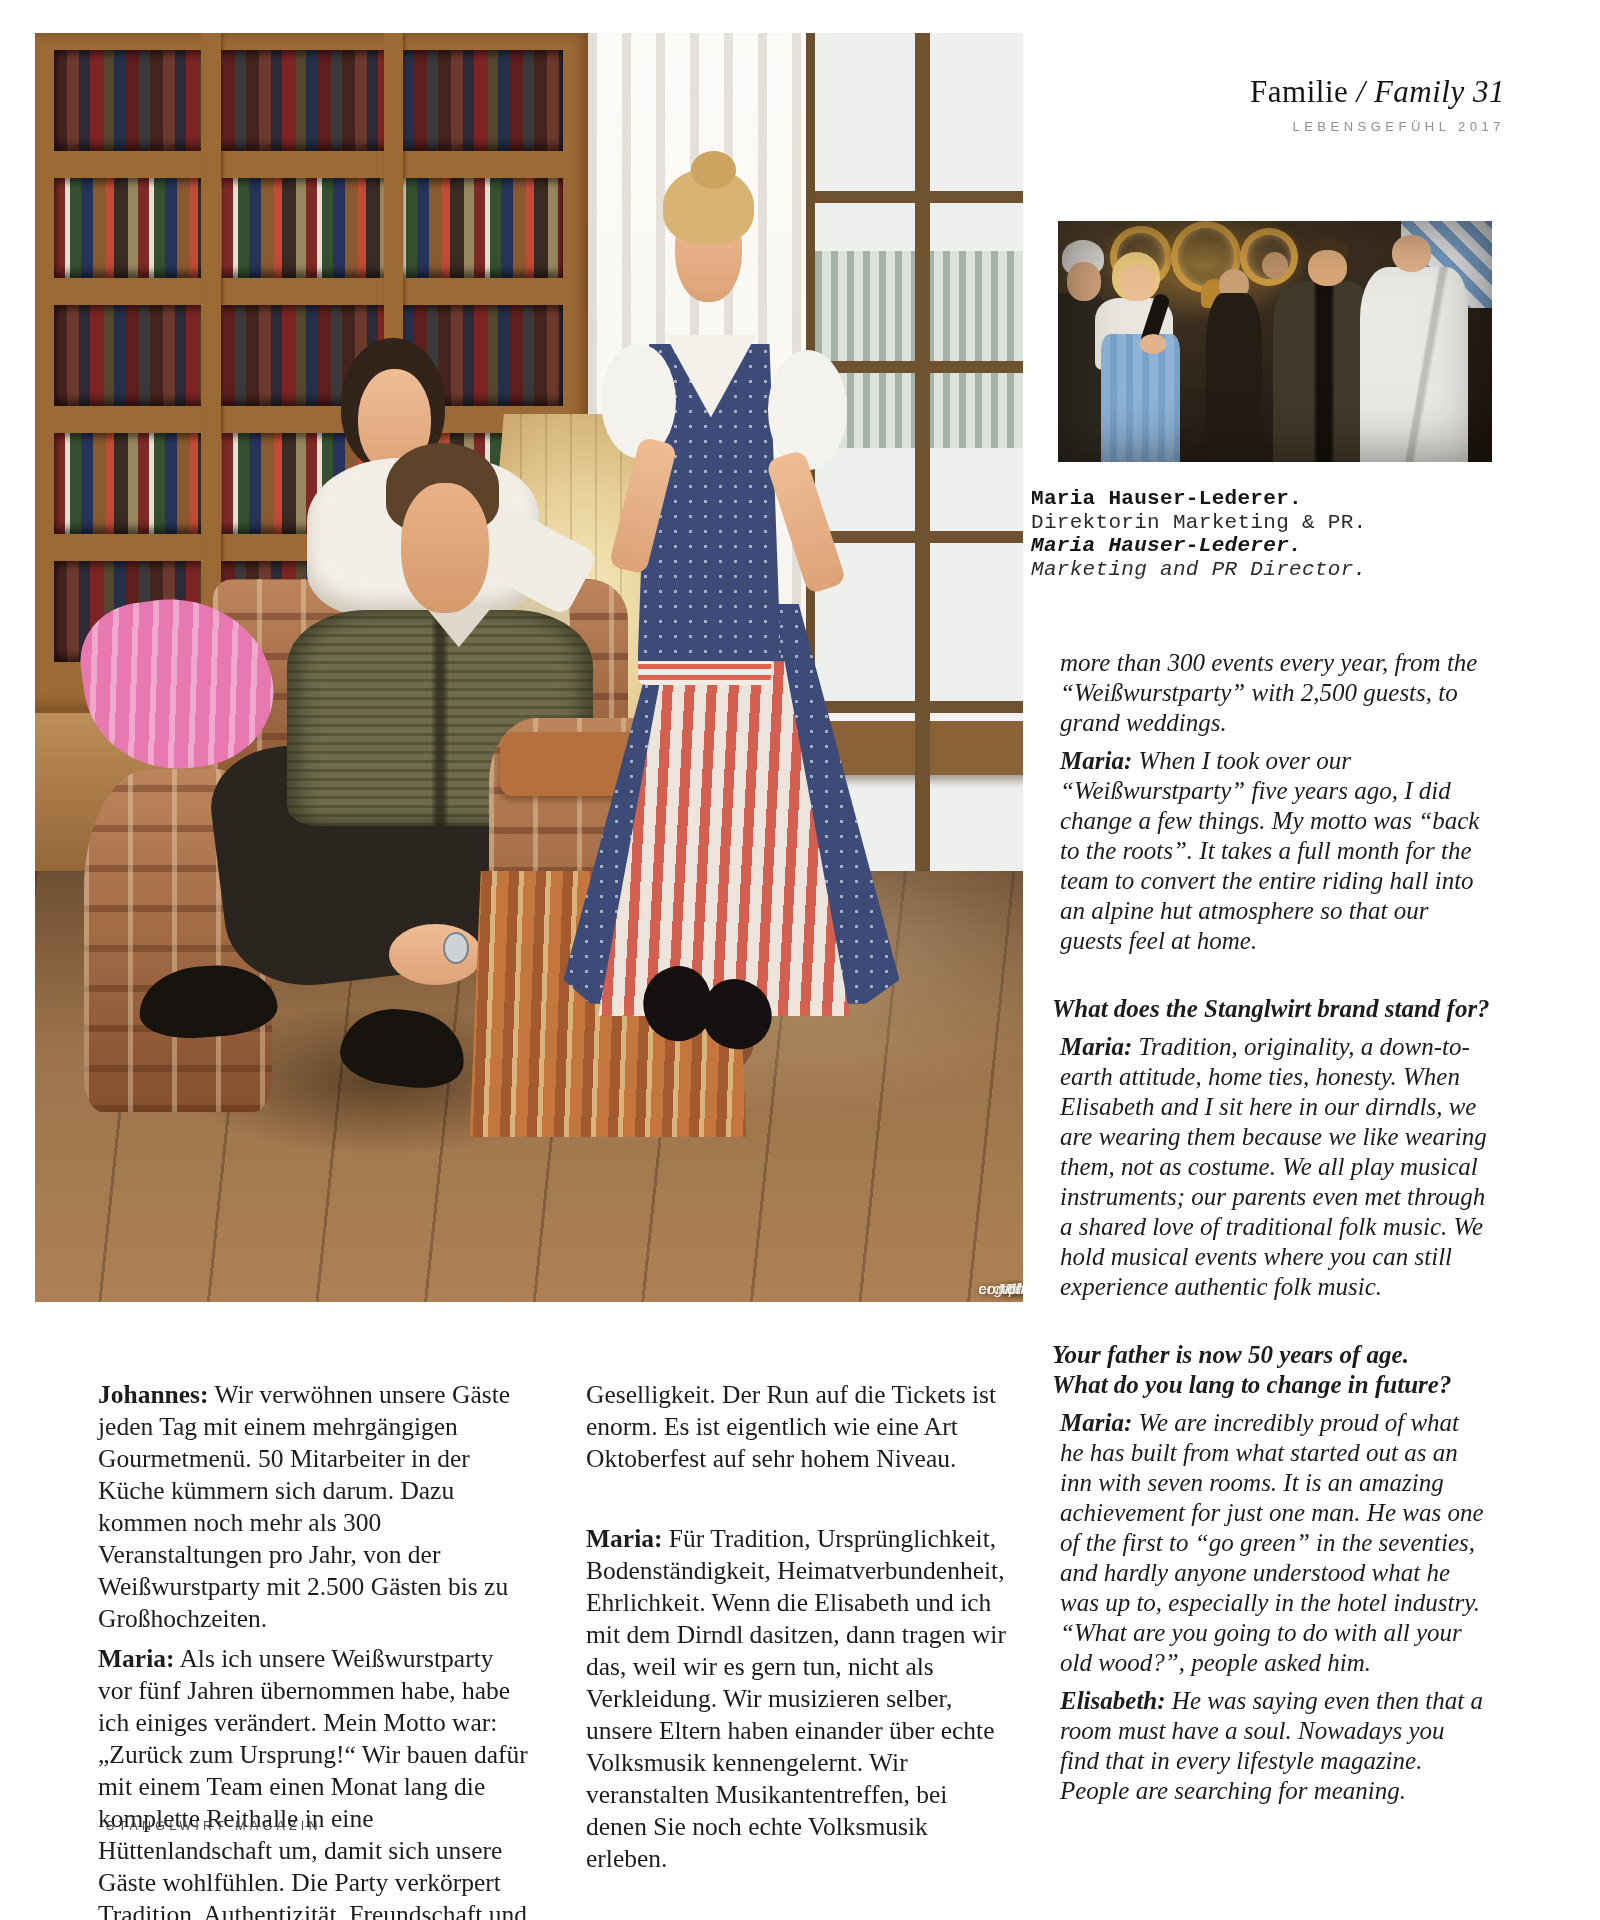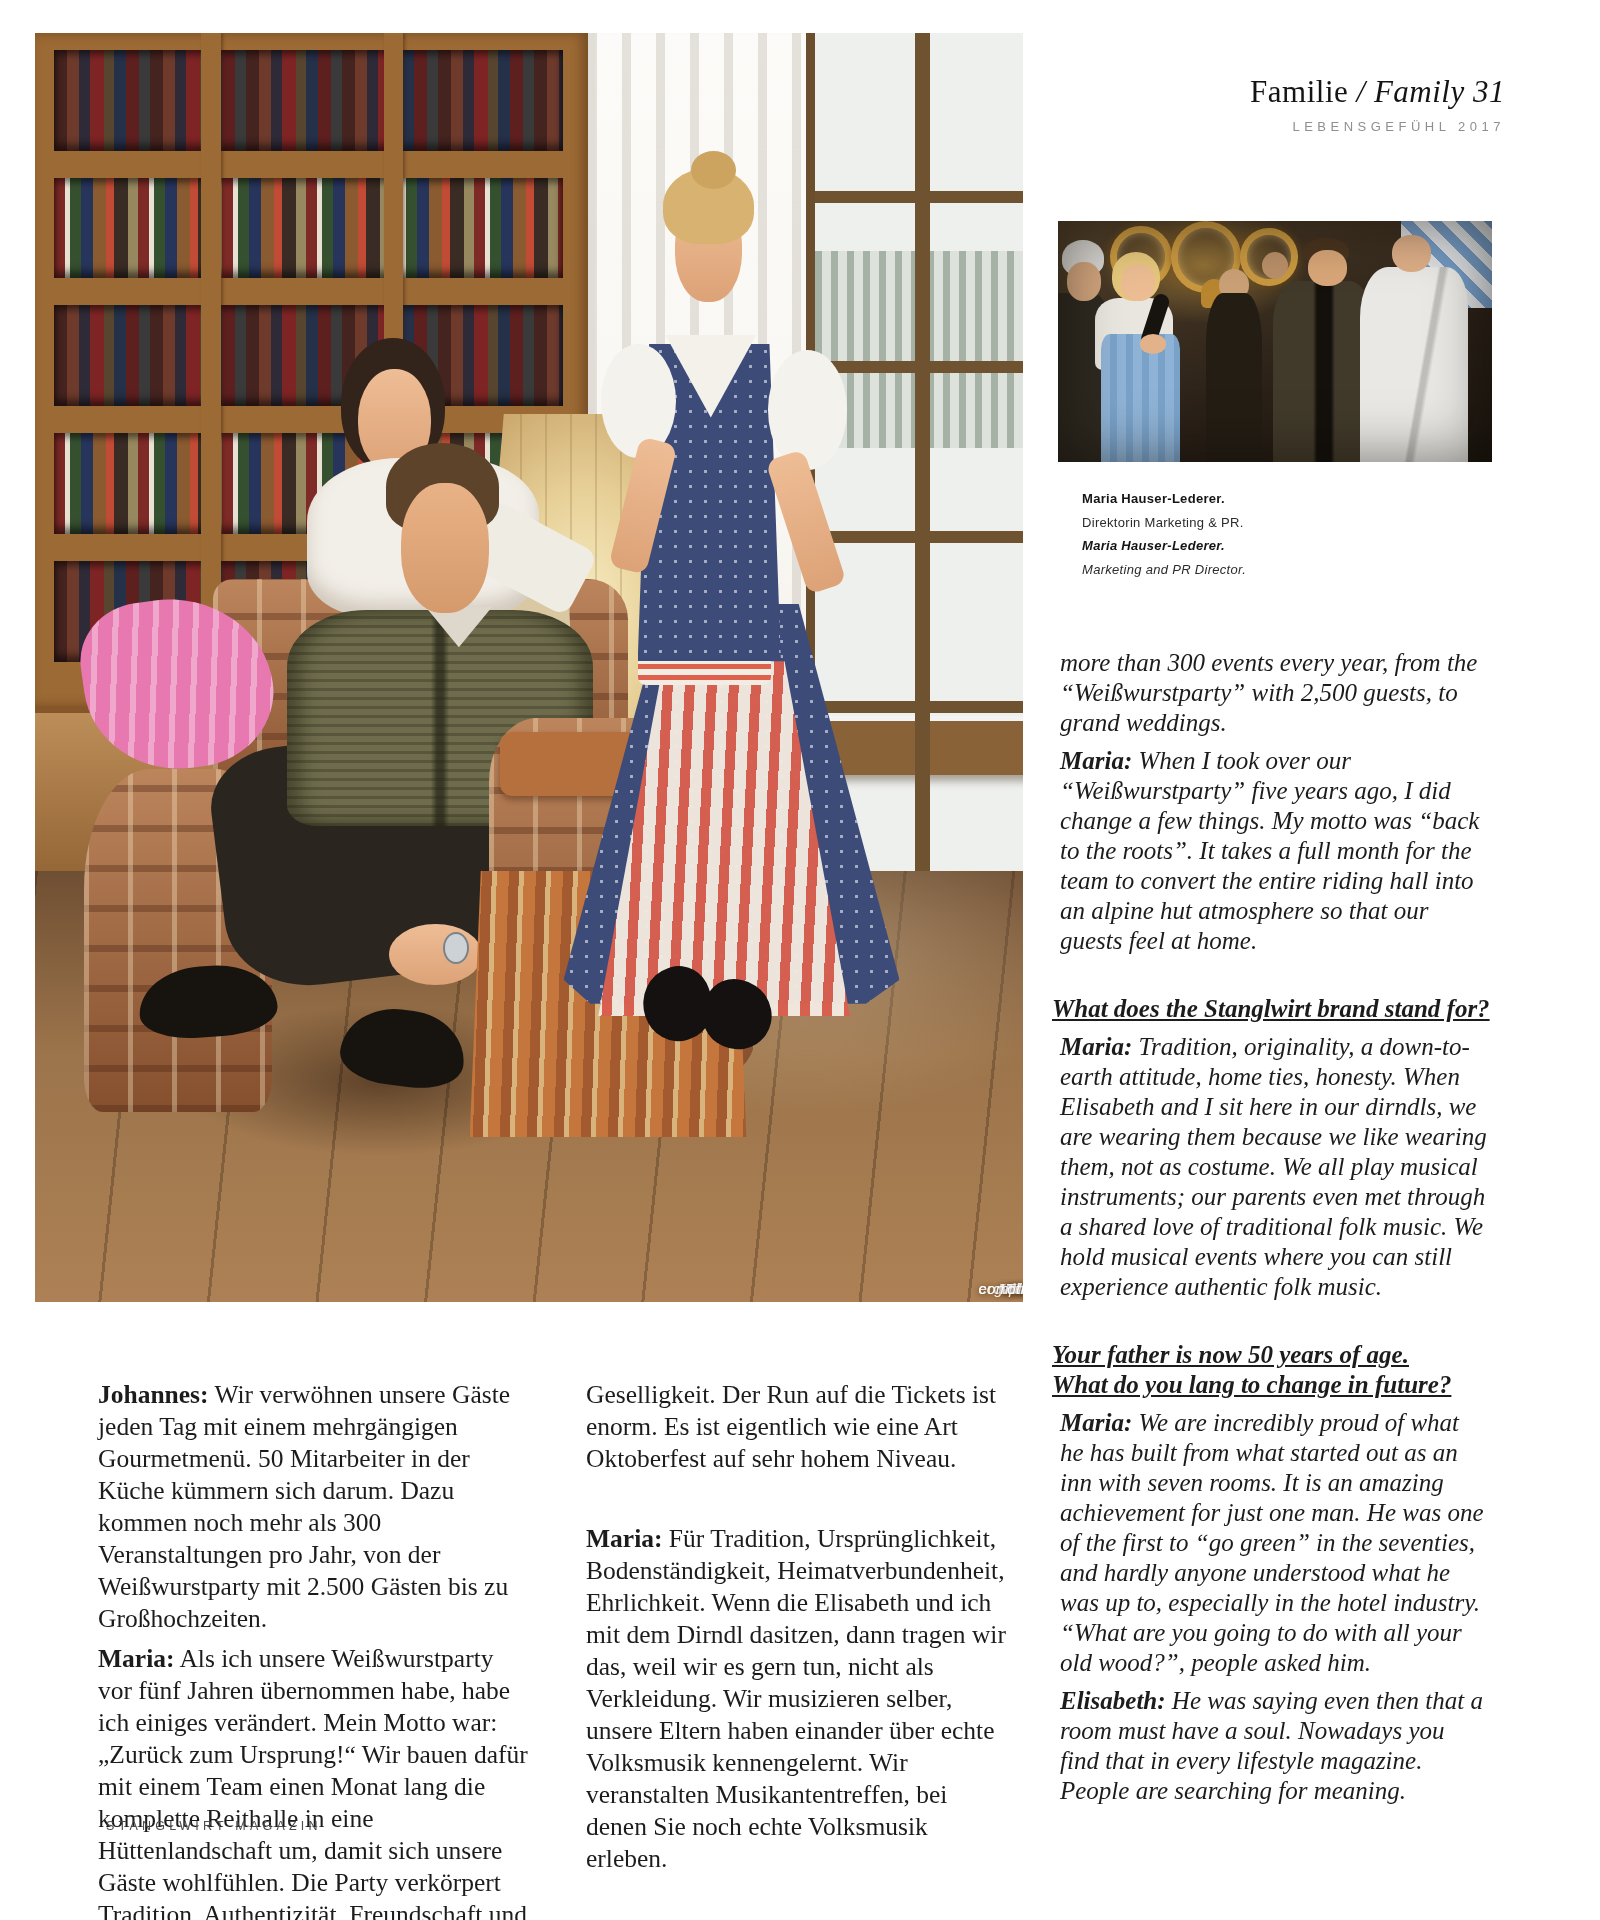--- a/index.html
+++ b/index.html
@@ -16,27 +16,27 @@
   
   .tcol{position:absolute;font-size:25.5px;line-height:32px;color:#1c1c1c;}
   .tcol .tpara{margin:8px;}
   .tcol .brun{font-weight:bold;}
   .tcol .thead{font-weight:bold;}
   .tcol .tgap{height:32px;}
   .col-left{left:90px;top:1371px;width:450px;}
   .col-mid{left:578px;top:1371px;width:442px;}
   .col-right{left:1052px;top:640px;width:443px;font-size:25px;line-height:30px;}
   .col-right .tpara{font-style:italic;}
-  .col-right .thead{font-style:italic;text-decoration:underline;}
+  .col-right .thead{font-style:italic;}
   .col-right .tgap{height:30px;}
 
   
-  .side-cap{position:absolute;left:1082px;top:487px;width:440px;
-            font-family:Liberation Sans, sans-serif;
-            font-size:13px;line-height:23.5px;color:#2b2b2b;letter-spacing:.3px;}
+  .side-cap{position:absolute;left:1031px;top:487px;width:440px;
+            font-family:Liberation Mono, monospace;
+            font-size:21px;line-height:23.5px;color:#2b2b2b;letter-spacing:.3px;}
   .side-cap .b{font-weight:bold;color:#151515;}
   .side-cap .bi{font-weight:bold;font-style:italic;color:#151515;}
   .side-cap .i{font-style:italic;}
 
   
   .footer{position:absolute;left:106px;top:1819px;
           font-family:"Liberation Sans","DejaVu Sans",sans-serif;
           font-size:12.5px;letter-spacing:4.2px;color:#4c4c4c;}
 
   

